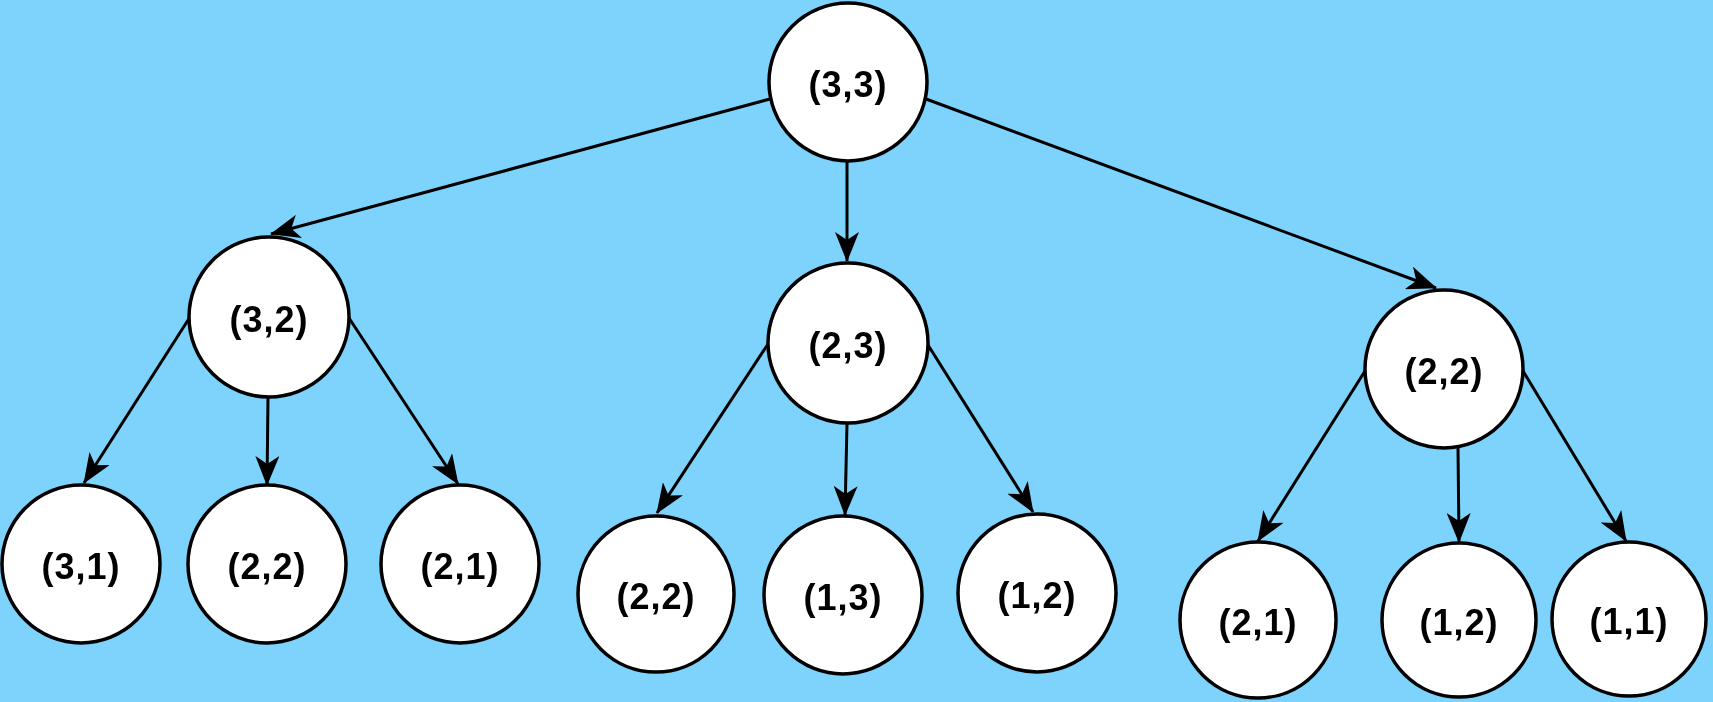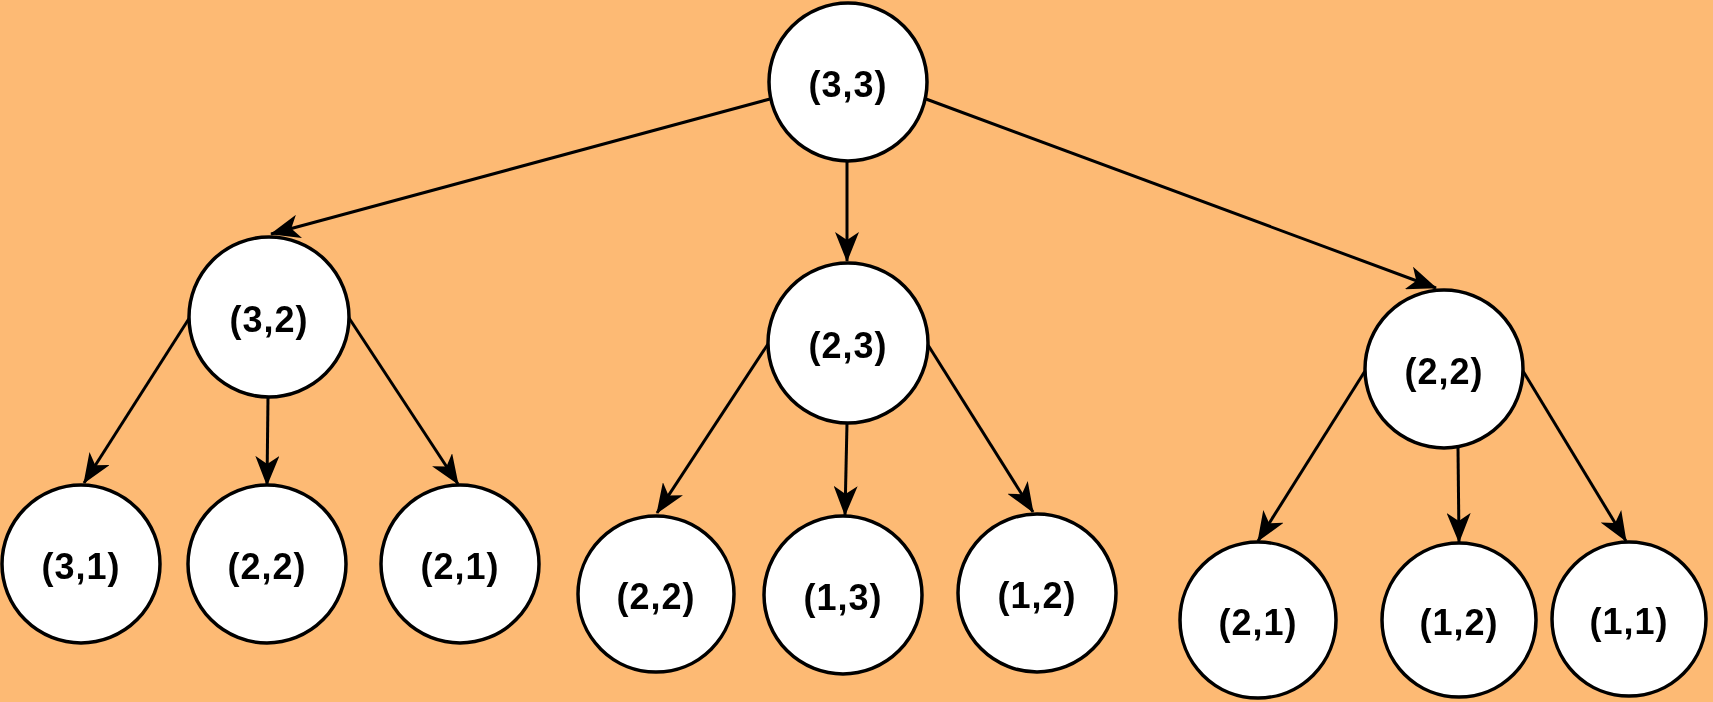--- a/index.html
+++ b/index.html
@@ -3,21 +3,21 @@
 <meta charset="utf-8">
 <style>
   html, body {
     margin: 0;
     padding: 0;
     background: #ffffff;
   }
   #stage {
     width: 1713px;
     height: 702px;
-    background: #fdba74;
+    background: #7dd3fc;
     overflow: hidden;
   }
   svg { display: block; }
   svg text {
     font-family: "Liberation Sans", sans-serif;
     font-weight: 700;
     letter-spacing: 1px;
     user-select: none;
   }
 </style>

